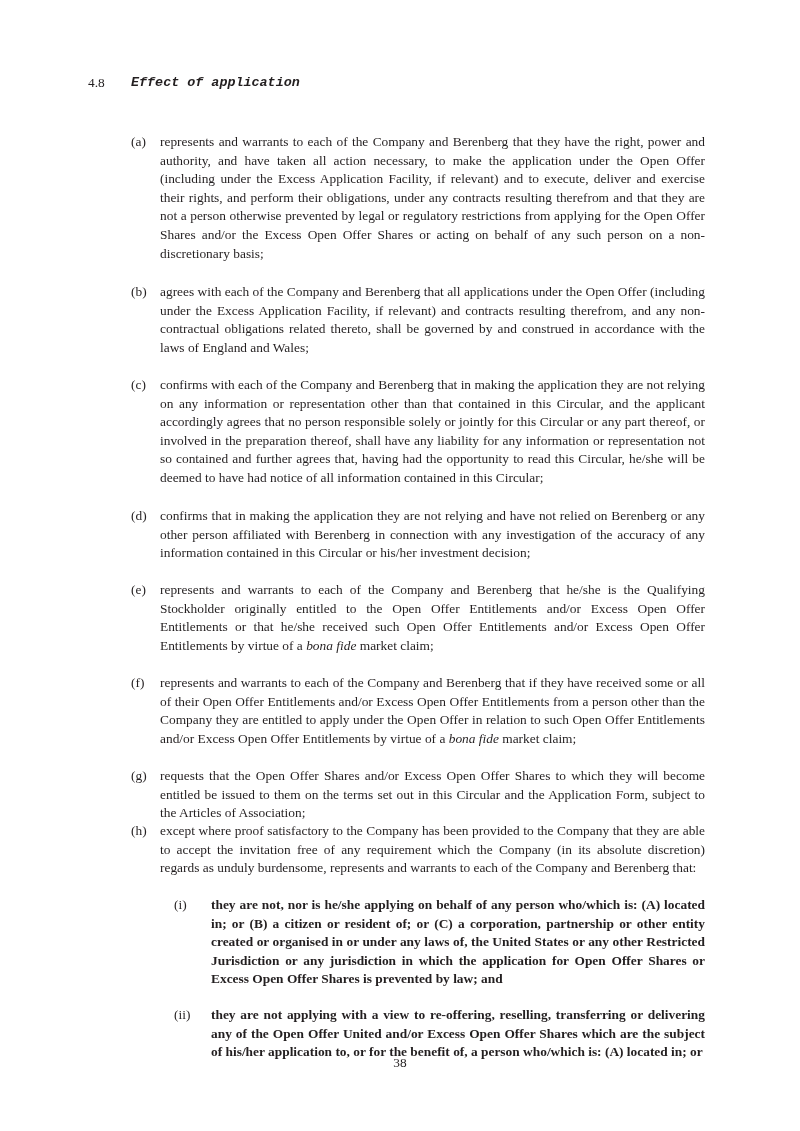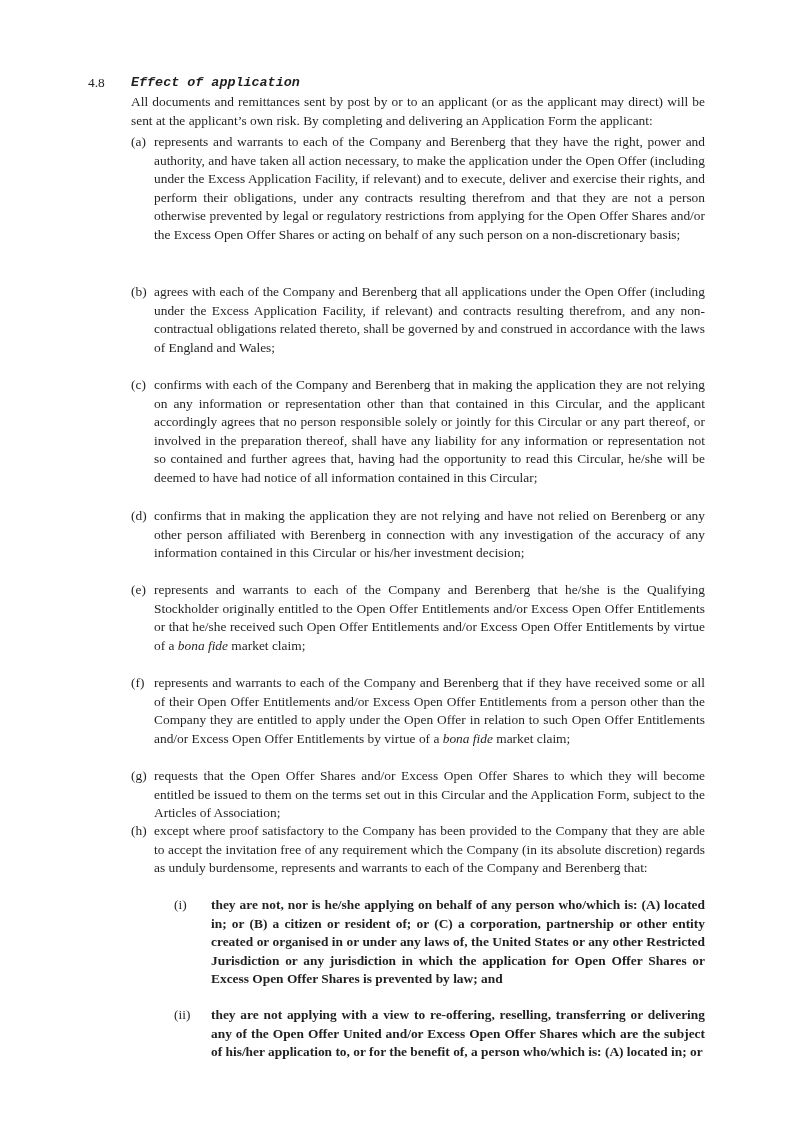--- a/index.html
+++ b/index.html
@@ -4,33 +4,32 @@
 <style>
   html, body { margin: 0; padding: 0; background: #ffffff; }
   body { width: 800px; height: 1131px; position: relative; overflow: hidden;
     font-family: "Liberation Serif", serif; color: #231f20; font-size: 13.4px; line-height: 18.6px; }
   .page { position: absolute; left: 0; top: 0; width: 800px; height: 1010px; }
   .sec-num { position: absolute; left: 88px; top: 74px; }
   .sec-title { position: absolute; left: 131px; top: 74px; font-weight: bold; font-style: italic; font-family: Liberation Mono, monospace; }
   .intro { position: absolute; left: 131px; top: 93px; width: 574px; text-align: justify; }
   .item { position: absolute; left: 131px; width: 574px; }
   .item .lbl { position: absolute; left: 0; top: 0; }
-  .item .txt { margin-left: 23px; text-align: justify; font-family: Liberation Serif, serif; }
+  .item .txt { margin-left: 29px; text-align: justify; font-family: Liberation Serif, serif; }
   .sub { position: absolute; left: 174px; width: 531px; }
   .sub .lbl { position: absolute; left: 0; top: 0; }
   .sub .txt { margin-left: 37px; text-align: justify; font-weight: bold; }
   .pageno { position: absolute; left: 0; width: 800px; top: 1054px; text-align: center; }
 </style>
 </head>
 <body>
 
 <div class="page">
   <div class="sec-num">4.8</div>
   <div class="sec-title">Effect of application</div>
-  <div class="intro">All documents and remittances sent by post by or to an applicant (or as the applicant may direct) will be sent at the applicant’s own risk. By completing and delivering an Application Form the applicant:</div>
 
   <div class="item" style="top:133px">
     <span class="lbl">(a)</span>
     <div class="txt">represents and warrants to each of the Company and Berenberg that they have the right, power and authority, and have taken all action necessary, to make the application under the Open Offer (including under the Excess Application Facility, if relevant) and to execute, deliver and exercise their rights, and perform their obligations, under any contracts resulting therefrom and that they are not a person otherwise prevented by legal or regulatory restrictions from applying for the Open Offer Shares and/or the Excess Open Offer Shares or acting on behalf of any such person on a non-discretionary basis;</div>
   </div>
   <div class="item" style="top:283px">
     <span class="lbl">(b)</span>
     <div class="txt">agrees with each of the Company and Berenberg that all applications under the Open Offer (including under the Excess Application Facility, if relevant) and contracts resulting therefrom, and any non-contractual obligations related thereto, shall be governed by and construed in accordance with the laws of England and Wales;</div>
   </div>
   <div class="item" style="top:376px">
@@ -60,13 +59,14 @@
 
   <div class="sub" style="top:896px">
     <span class="lbl">(i)</span>
     <div class="txt">they are not, nor is he/she applying on behalf of any person who/which is: (A) located in; or (B) a citizen or resident of; or (C) a corporation, partnership or other entity created or organised in or under any laws of, the United States or any other Restricted Jurisdiction or any jurisdiction in which the application for Open Offer Shares or Excess Open Offer Shares is prevented by law; and</div>
   </div>
   <div class="sub" style="top:1006px">
     <span class="lbl">(ii)</span>
     <div class="txt">they are not applying with a view to re-offering, reselling, transferring or delivering any of the Open Offer United and/or Excess Open Offer Shares which are the subject of his/her application to, or for the benefit of, a person who/which is: (A) located in; or</div>
   </div>
 
+  <div class="pageno">38</div>
 </div>
 
 </body></html>

